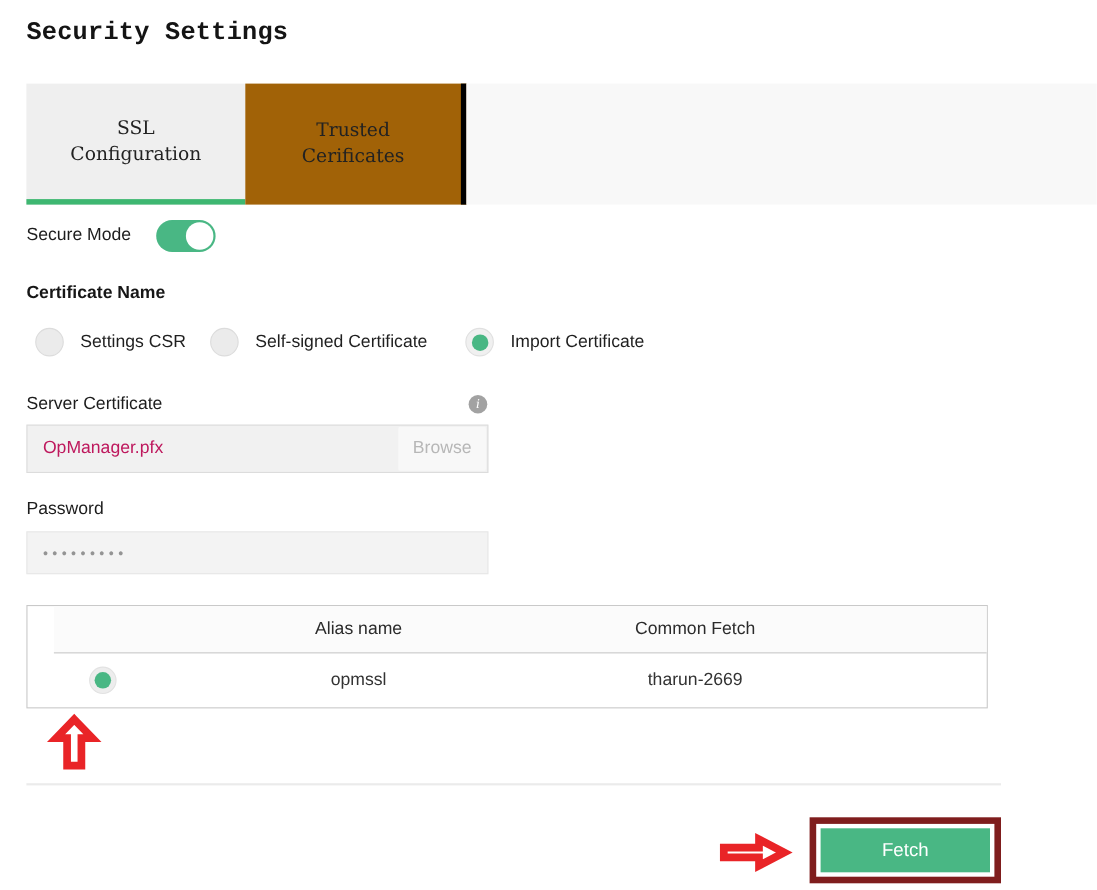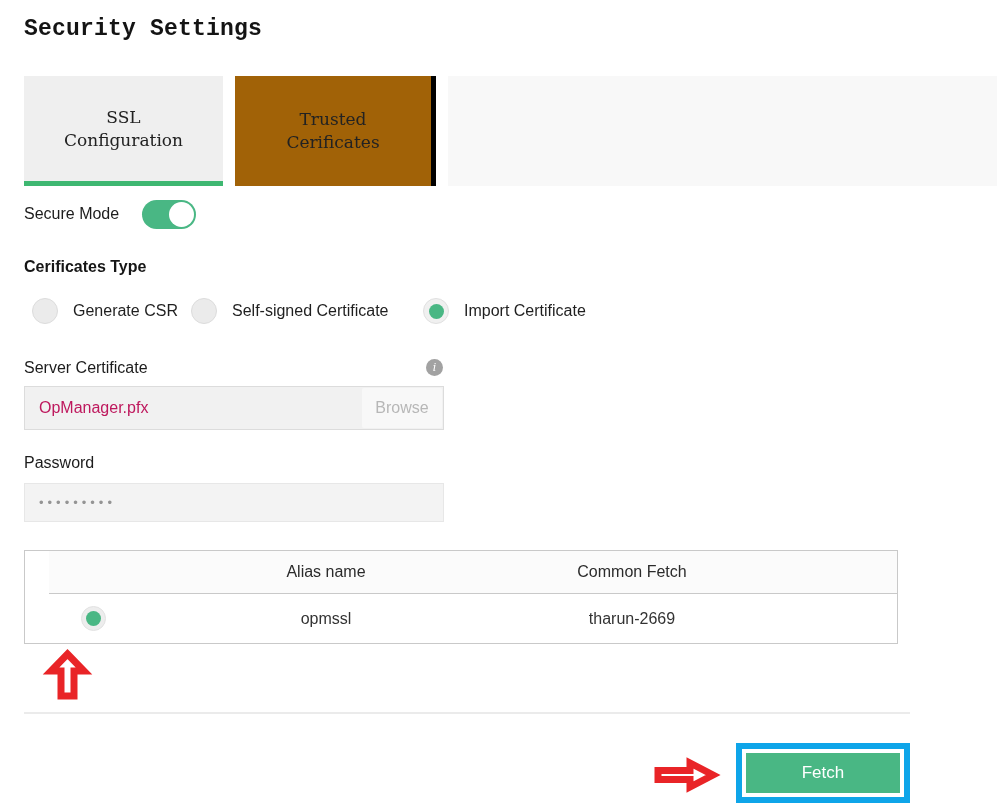--- a/index.html
+++ b/index.html
@@ -15,21 +15,20 @@
     position:absolute; left:24px; top:16px;
     font-family:Liberation Mono, monospace;
     font-size:23px; font-weight:600; color:#141414;
     letter-spacing:0.2px;
   }
 
   
   .tabbar {
     position:absolute; left:24px; top:76px; right:0; height:110px;
     display:flex;
-    gap:12px;
   }
   .tab {
     display:flex; align-items:center; justify-content:center;
     text-align:center;
     font-family:"DejaVu Serif", serif;
     font-size:17px; color:#222; line-height:1.35;
     cursor:pointer;
   }
   .tab-active {
     width:199px; background:#efefef;
@@ -140,21 +139,21 @@
   }
   .row-radio .dot { width:15px; height:15px; border-radius:50%; background:#49b784; }
 
   
   .divider { position:absolute; left:24px; top:712px; width:886px; height:2px; background:#ebebeb; }
 
   
   .fetch-highlight {
     position:absolute; left:736px; top:743px;
     width:174px; height:60px;
-    border:6px solid #0ea5e9; background:#fff;
+    border:6px solid #7f1d1d; background:#fff;
     display:flex; align-items:center; justify-content:center;
   }
   .fetch-btn {
     width:154px; height:40px;
     background:#49b784; color:#fff; font-size:17px;
     display:flex; align-items:center; justify-content:center;
     cursor:pointer;
   }
   .arrow-up-annotation { position:absolute; left:46px; top:649px; overflow:visible; }
   .arrow-right-annotation { position:absolute; left:653px; top:757px; overflow:visible; }
@@ -172,25 +171,25 @@
     <div class="tab-label">Trusted Cerificates</div>
   </div>
   <div class="tab-filler"></div>
 </div>
 
 <div class="secure-label">Secure Mode</div>
 <div class="toggle">
   <div class="toggle-knob"></div>
 </div>
 
-<div class="cert-type-label">Cerificates Type</div>
+<div class="cert-type-label">Certificate Name</div>
 
 <div class="radio-group rg-1">
   <div class="radio"></div>
-  <div class="radio-text">Generate CSR</div>
+  <div class="radio-text">Settings CSR</div>
 </div>
 <div class="radio-group rg-2">
   <div class="radio"></div>
   <div class="radio-text">Self-signed Certificate</div>
 </div>
 <div class="radio-group rg-3">
   <div class="radio selected">
       <div class="dot"></div>
     </div>
   <div class="radio-text">Import Certificate</div>

